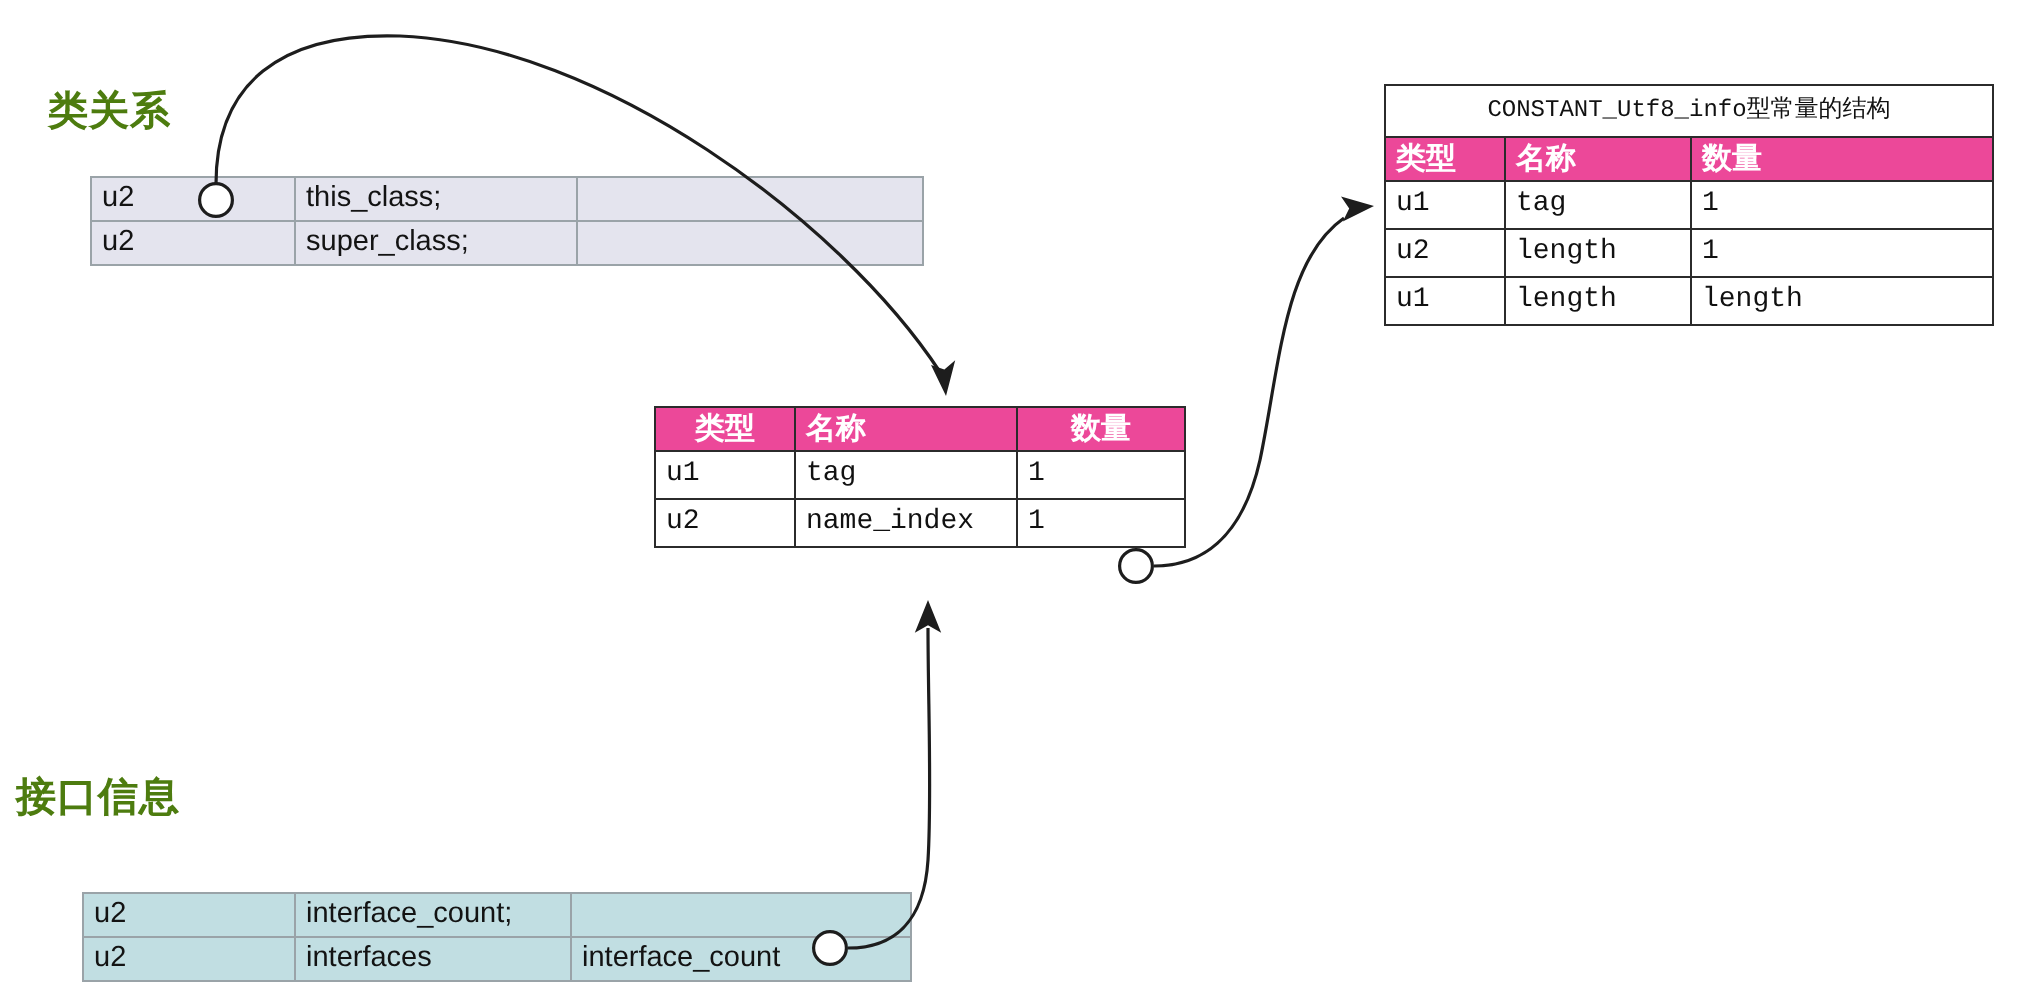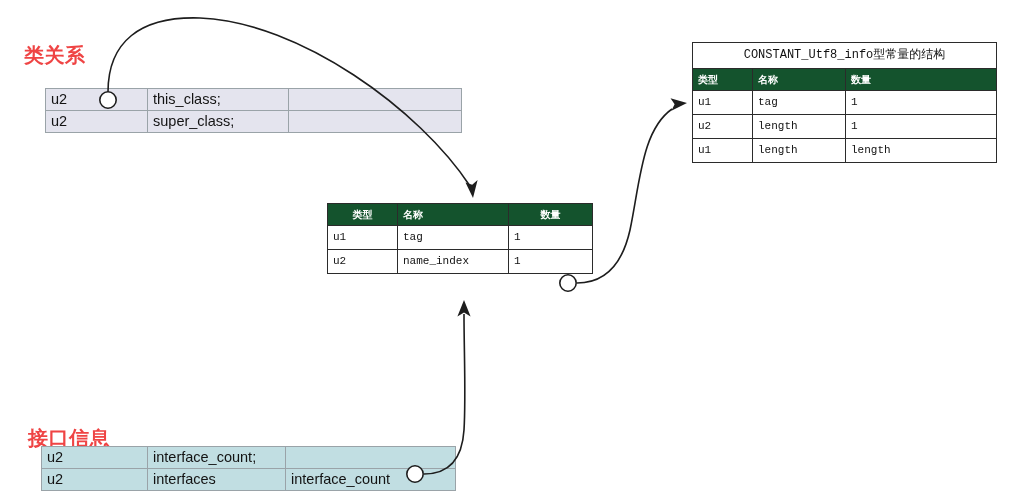--- a/index.html
+++ b/index.html
@@ -11,26 +11,26 @@
     overflow:hidden;
   }
   .canvas{position:absolute;inset:0;}
 
   
   .section-title{
     position:absolute;
     font-family:Liberation Sans, sans-serif;
     font-weight:bold;
     font-size:20px;
-    color:#ef4444;
+    color:#4d7c0f;
     letter-spacing:0.5px;
     white-space:nowrap;
   }
   #class-rel-title{left:24px;top:42px;}
-  #iface-title{left:28px;top:385px;margin-top:40px;}
+  #iface-title{left:8px;top:385px;}
 
   
   .tbl{position:absolute;border-collapse:collapse;table-layout:fixed;}
   .tbl td{
     padding:0 5px;
     vertical-align:middle;
     overflow:hidden;
     white-space:nowrap;
   }
 
@@ -46,35 +46,35 @@
   }
   .flat.lav td{background:#e4e4ee;}
   .flat.teal td{background:#c1dee2;}
 
   
   .struct{border:1px solid #2b2b2b;background:#fff;}
   .struct td{
     border:1px solid #2b2b2b;
     background:#ffffff;
     font-family:"Liberation Mono", monospace;
-    font-size:11px;
+    font-size:14px;
     color:#111111;
   }
   .struct td.title{
     text-align:center;
     font-size:12px;
     height:25px;
     line-height:25px;
   }
   .struct td.hdr{
-    background:#14532d;
+    background:#ec4899;
     color:#ffffff;
     font-family:"Liberation Sans", sans-serif;
     font-weight:bold;
-    font-size:10px;
+    font-size:15px;
     height:21px;
     line-height:21px;
   }
   .struct td.hdr.ctr{text-align:center;}
   .struct td.cell{
     height:23px;
     line-height:23px;
   }
 
   

